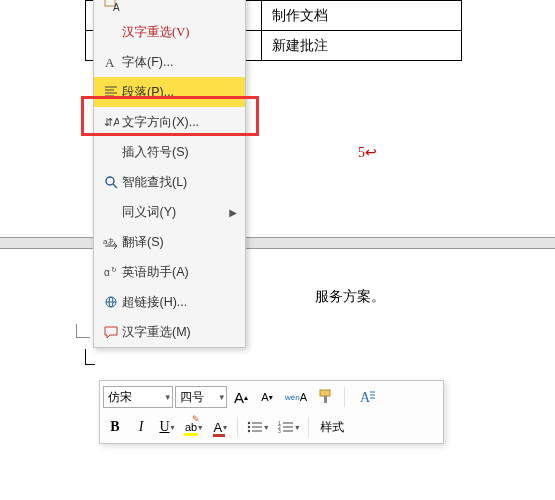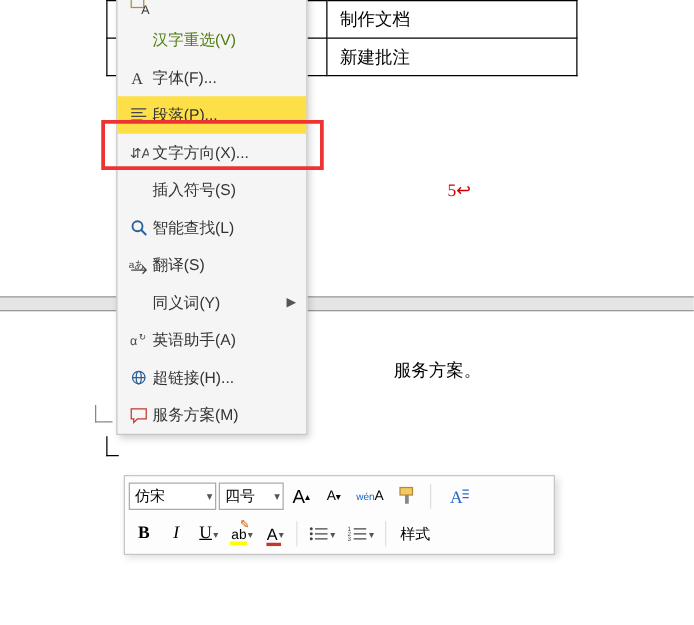--- a/index.html
+++ b/index.html
@@ -89,21 +89,21 @@
 .menu-item .lbl {
   flex: 1;
   font-size: 12.5px;
   color: #333;
   white-space: nowrap;
 }
 .menu-item .arrow {
   font-size: 10px;
   color: #555;
 }
-.menu-item.disabled .lbl { color: #4d7c0f; }
+.menu-item.disabled .lbl { color: #b91c1c; font-family: Liberation Serif, serif; }
 .red-box {
   position: absolute;
   top: 96px;
   left: 81px;
   width: 178px;
   height: 40px;
   border: 3px solid #e33;
   pointer-events: none;
 }
 .mini-toolbar {
@@ -263,36 +263,36 @@
     <div class="menu-item">
       <span class="ico">
         <svg width="16" height="16" viewBox="0 0 16 16">
             <circle cx="7" cy="7" r="4" fill="none" stroke="#2a6099" stroke-width="1.5"></circle>
             <line x1="10" y1="10" x2="14" y2="14" stroke="#2a6099" stroke-width="1.5"></line>
           </svg>
       </span>
       <span class="lbl">智能查找(L)</span>
     </div>
     <div class="menu-item">
-      <span class="ico">
-        <svg width="16" height="16" viewBox="0 0 16 16">
-            <text x="0" y="10" font-size="8" fill="#444">aあ</text>
-            <path d="M2 12 L14 12 M11 9 L14 12 L11 15" fill="none" stroke="#444" stroke-width="1"></path>
-          </svg>
-      </span>
-      <span class="lbl">翻译(S)</span>
-    </div>
-    <div class="menu-item">
       <span class="ico"></span>
       <span class="lbl">同义词(Y)</span>
       <span class="arrow">▶</span>
     </div>
     <div class="menu-item">
       <span class="ico">
         <svg width="16" height="16" viewBox="0 0 16 16">
+            <text x="0" y="10" font-size="8" fill="#444">aあ</text>
+            <path d="M2 12 L14 12 M11 9 L14 12 L11 15" fill="none" stroke="#444" stroke-width="1"></path>
+          </svg>
+      </span>
+      <span class="lbl">翻译(S)</span>
+    </div>
+    <div class="menu-item">
+      <span class="ico">
+        <svg width="16" height="16" viewBox="0 0 16 16">
             <text x="1" y="12" font-size="10" fill="#444">α</text>
             <text x="8" y="8" font-size="7" fill="#444">↻</text>
           </svg>
       </span>
       <span class="lbl">英语助手(A)</span>
     </div>
     <div class="menu-item">
       <span class="ico">
         <svg width="16" height="16" viewBox="0 0 16 16">
             <circle cx="8" cy="8" r="5" fill="none" stroke="#2a6099" stroke-width="1"></circle>
@@ -301,21 +301,21 @@
           </svg>
       </span>
       <span class="lbl">超链接(H)...</span>
     </div>
     <div class="menu-item">
       <span class="ico">
         <svg width="16" height="16" viewBox="0 0 16 16">
             <path d="M2 3 H14 V11 H7 L4 14 V11 H2 Z" fill="none" stroke="#c0392b" stroke-width="1"></path>
           </svg>
       </span>
-      <span class="lbl">服务方案(M)</span>
+      <span class="lbl">汉字重选(M)</span>
     </div>
   </div>
 
   <div class="red-box"></div>
 
   <div class="mini-toolbar">
     <div class="tb-row">
       <div class="font-sel" style="width:70px">
         <span>仿宋</span>
       </div>

